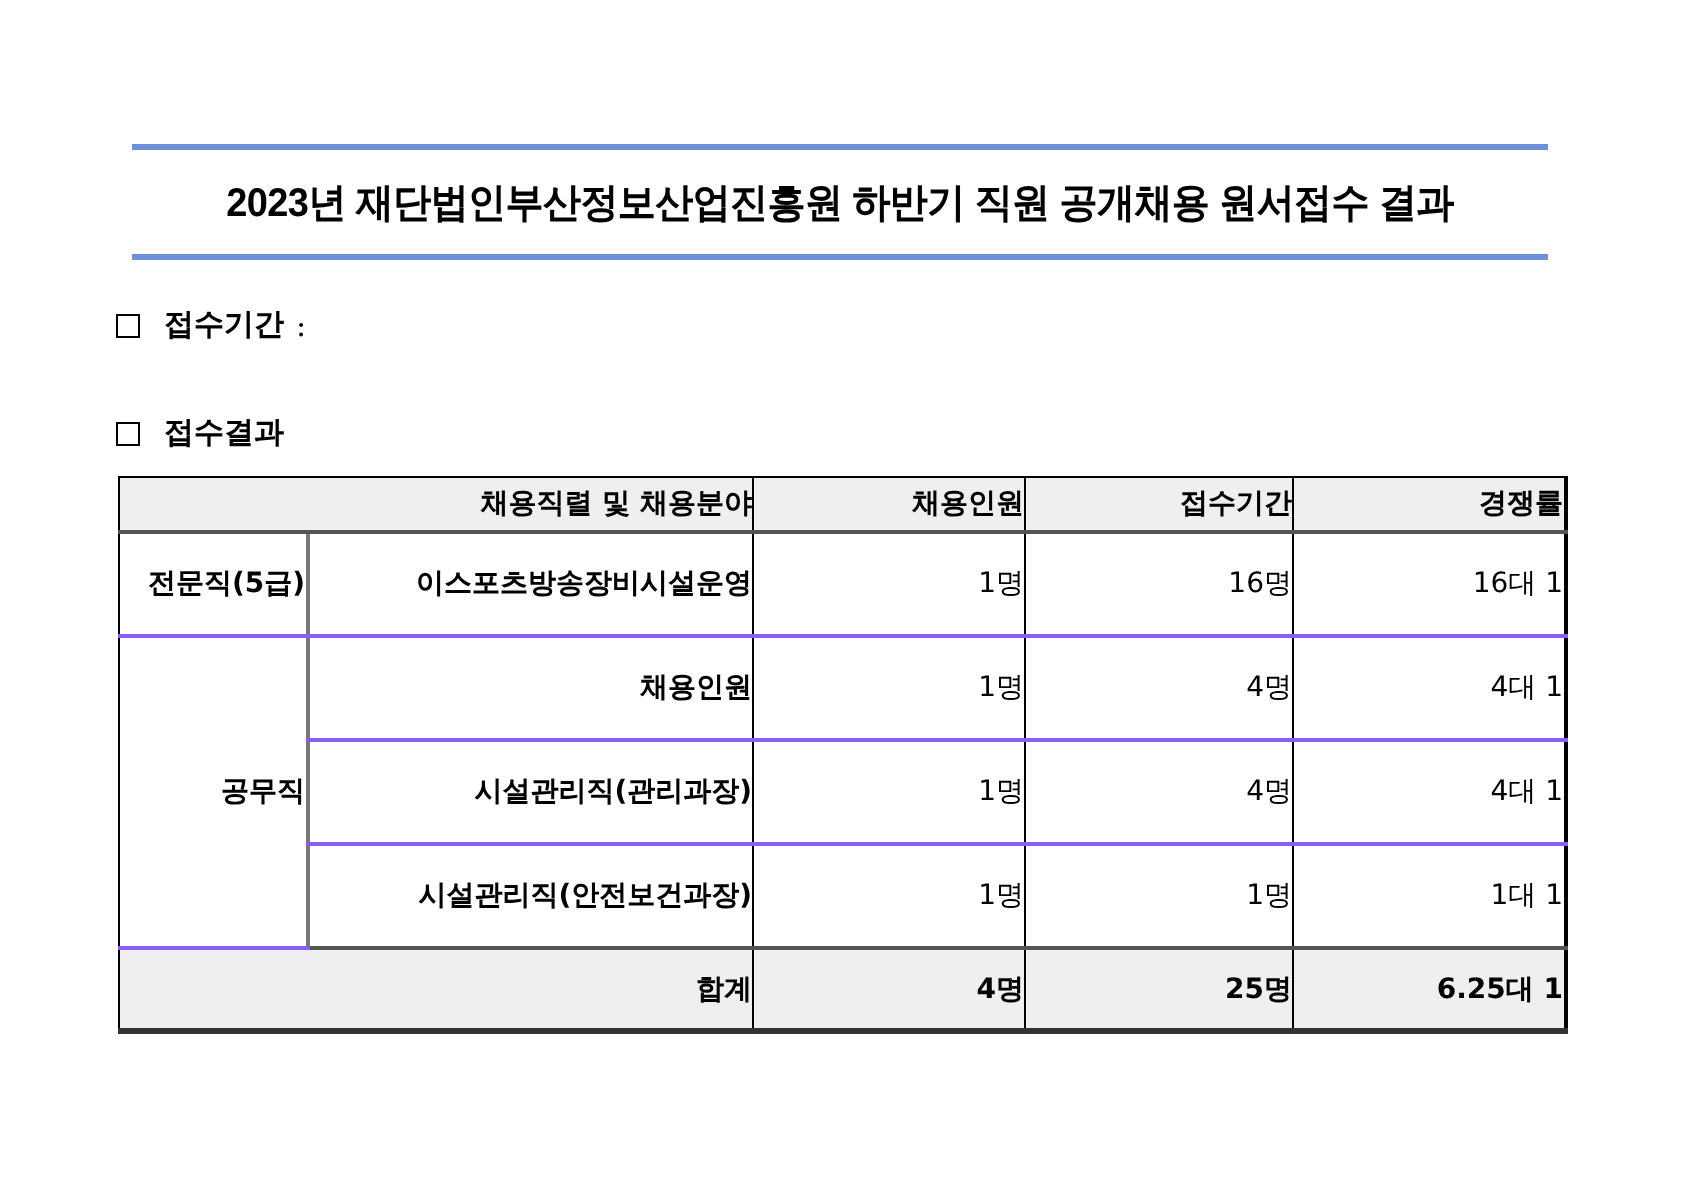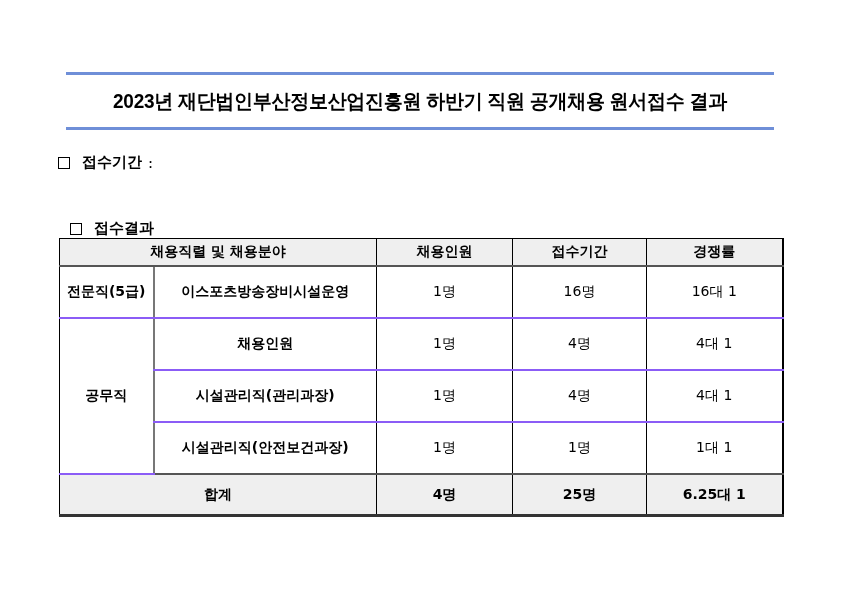--- a/index.html
+++ b/index.html
@@ -38,21 +38,21 @@
       transform: scaleX(0.95);
     }
     .section {
       position: absolute;
       left: 58px;
       display: flex;
       align-items: center;
       white-space: nowrap;
     }
     .section.period { top: 153px; }
-    .section.result { top: 219px; margin-left: 12px; }
+    .section.result { top: 207px; }
     .checkbox-icon {
       display: inline-block;
       width: 12px;
       height: 12px;
       border: 1.6px solid #000;
       box-sizing: border-box;
       margin-right: 12px;
     }
     .section-label {
       font-family: "DejaVu Serif", serif;
@@ -71,21 +71,21 @@
       left: 59px;
       top: 238px;
       width: 723px;
       border-collapse: collapse;
       table-layout: fixed;
       font-family: "DejaVu Sans", sans-serif;
       font-size: 14px;
     }
     table.results td, table.results th {
       border: 1px solid #000;
-      text-align: center;
+      text-align: right;
       vertical-align: middle;
       padding: 0;
     }
     table.results th {
       background: #efefef;
       font-weight: bold;
       height: 26px;
       border-bottom: 2px solid #555;
     }
     table.results td { height: 50px; }

